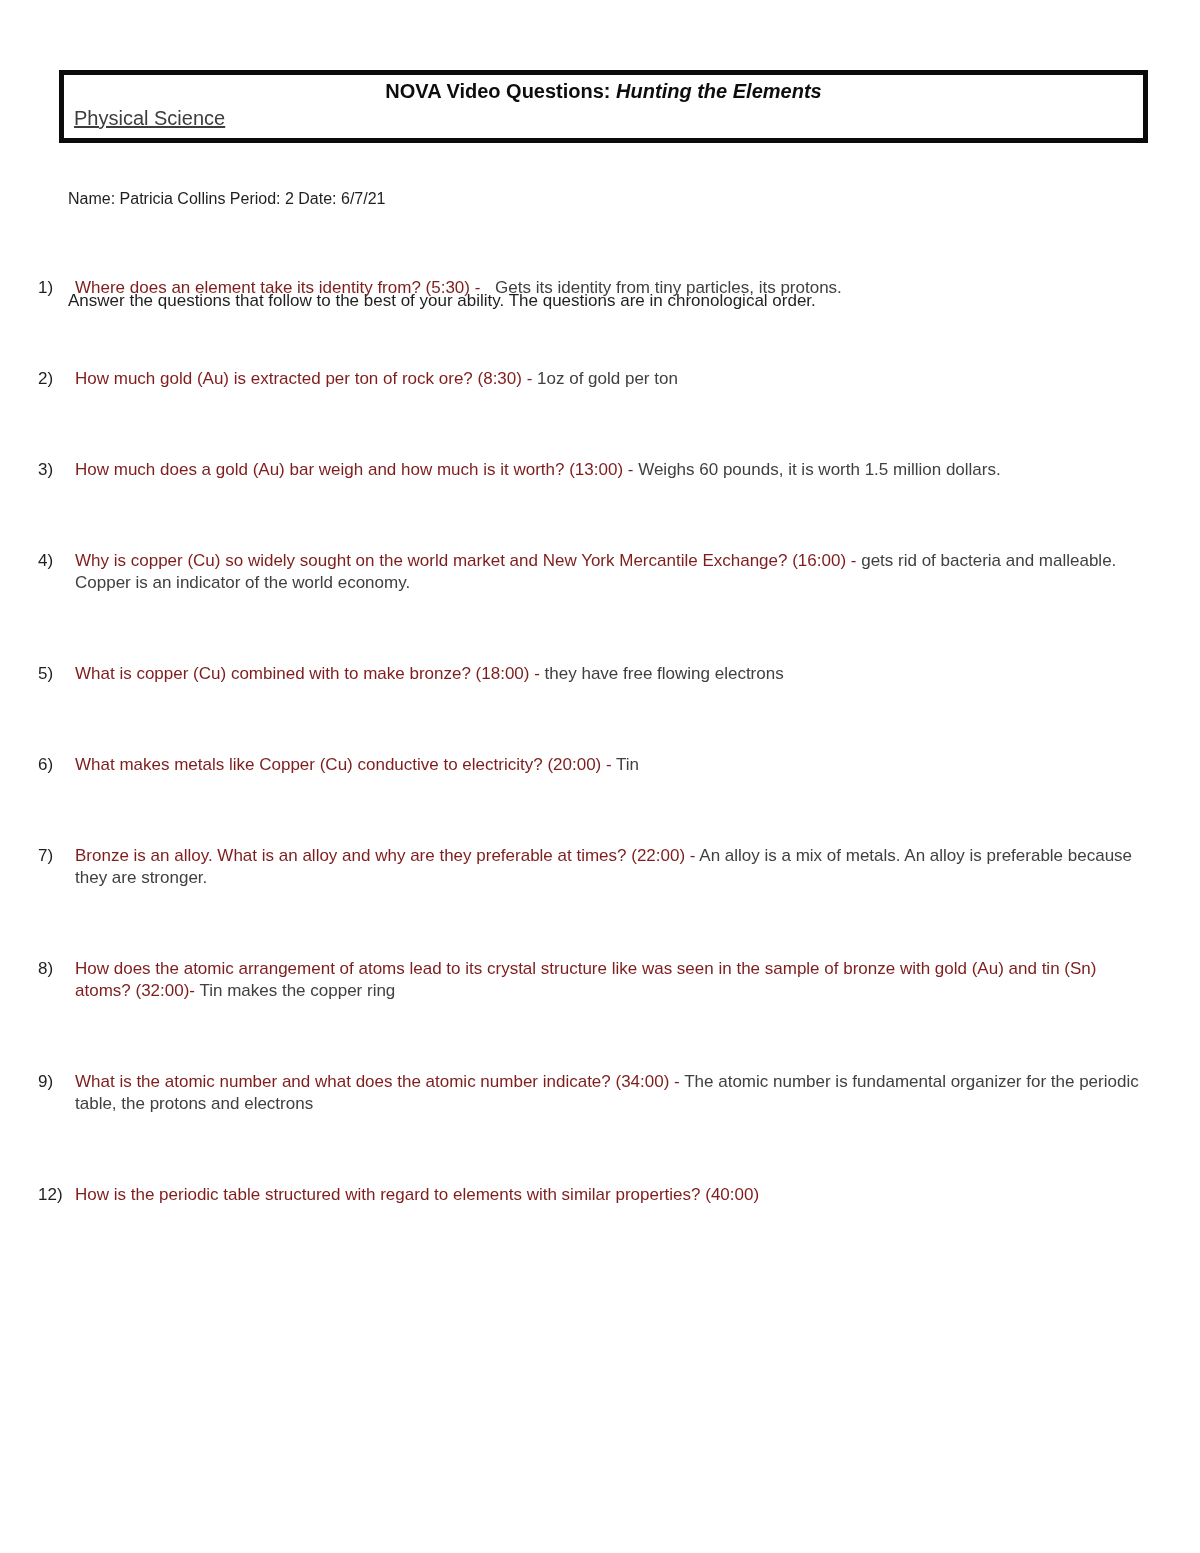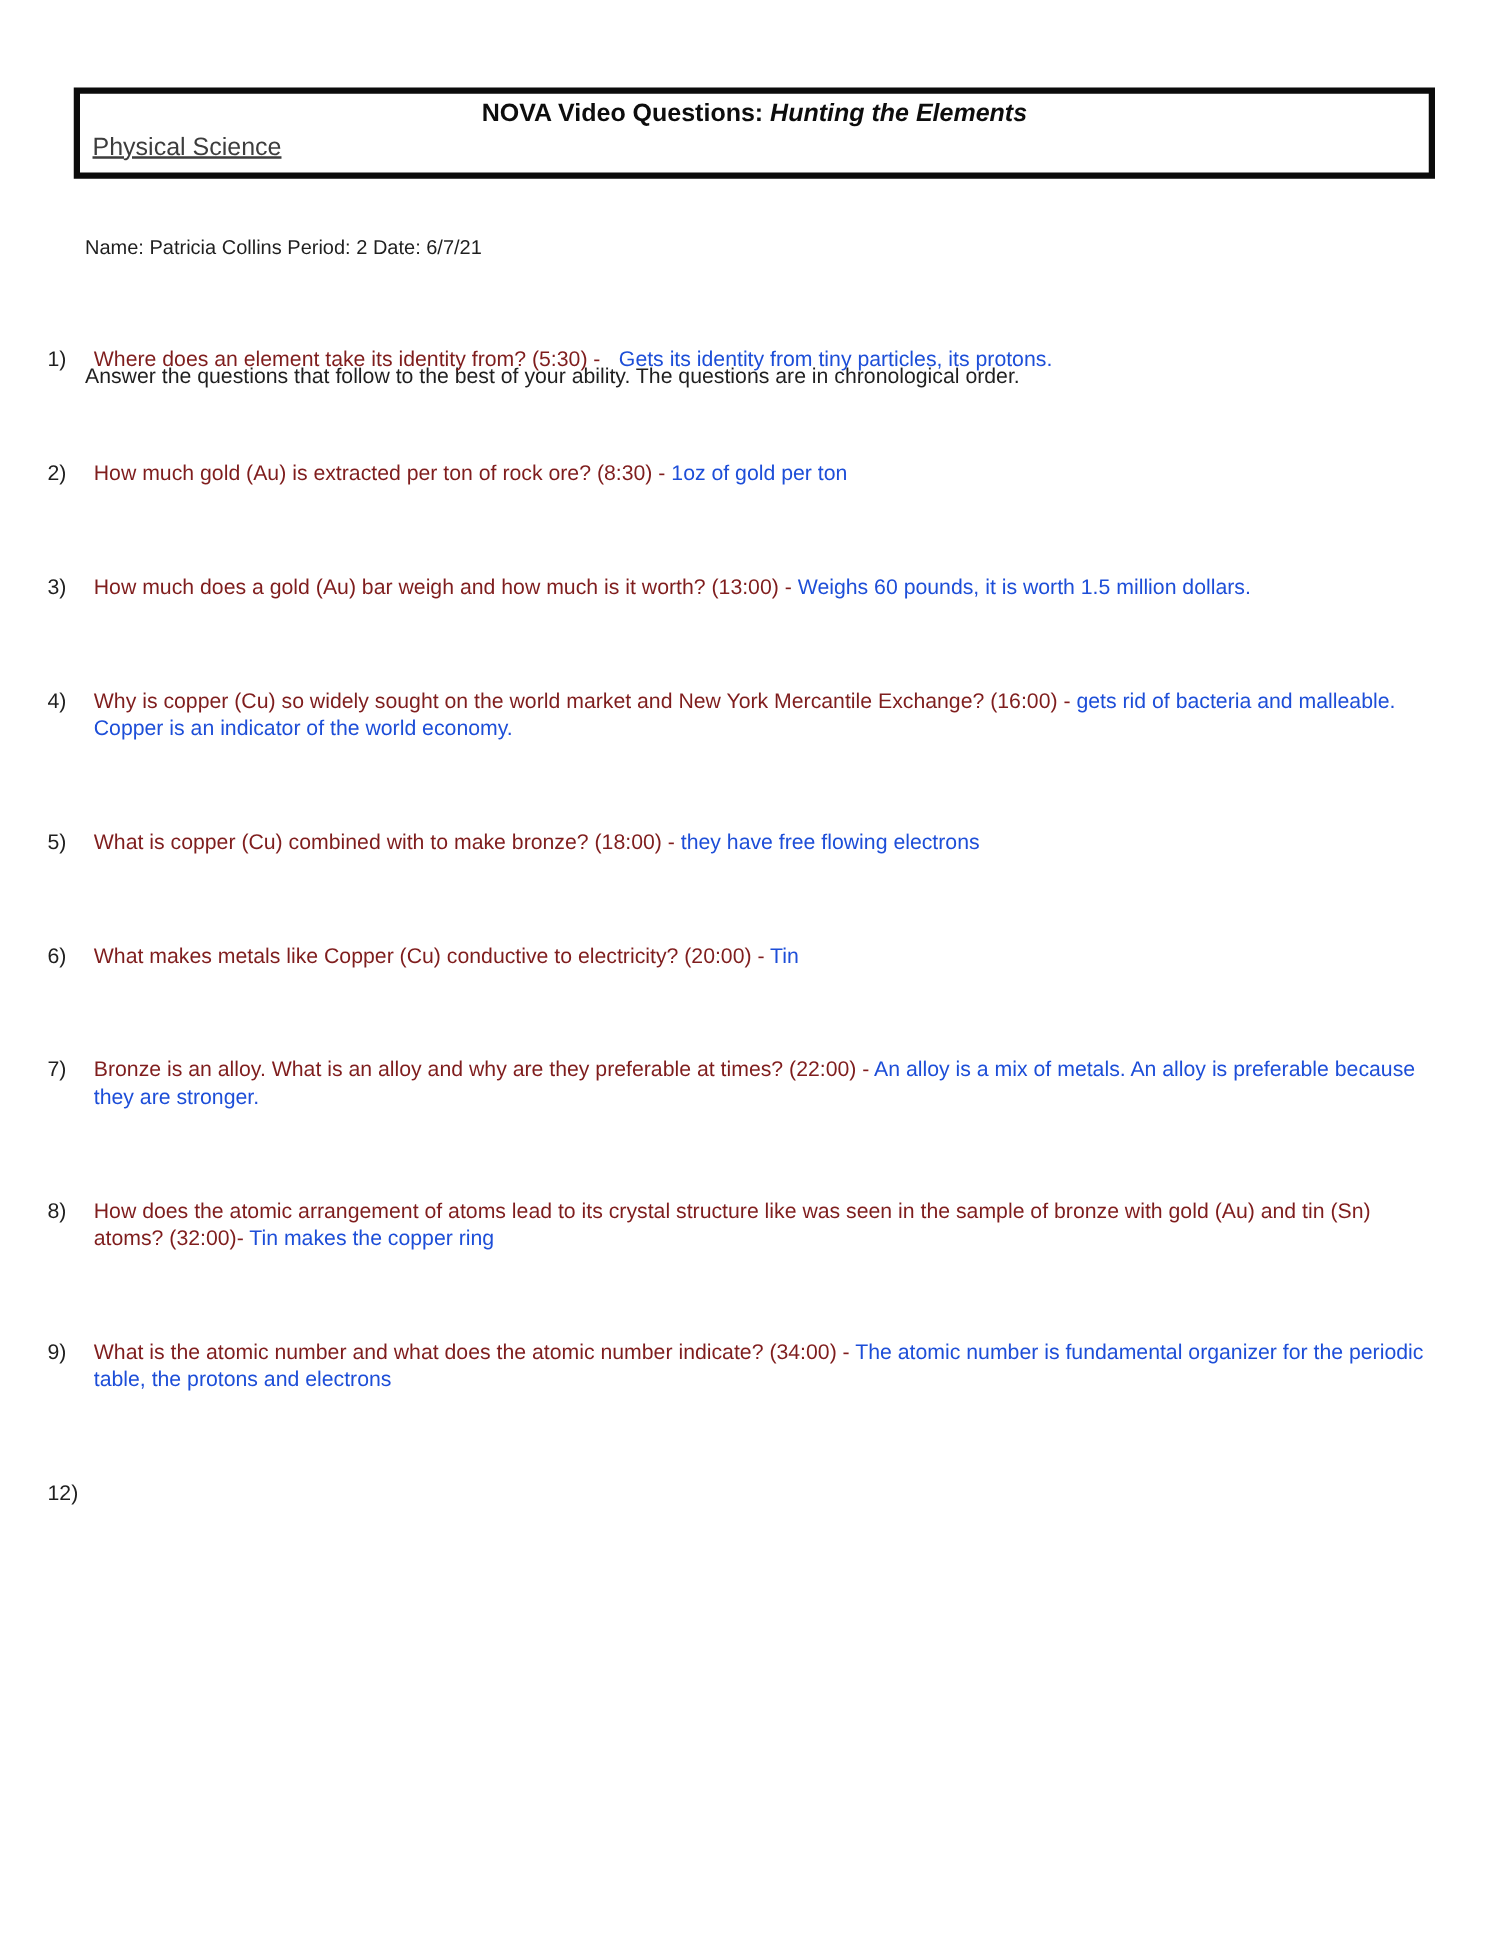--- a/index.html
+++ b/index.html
@@ -82,21 +82,21 @@
   .q-num {
     position: absolute;
     left: 0;
     top: 0;
     width: 34px;
   }
   .q-text {
     color: #7f1d1d;
   }
   .q-answer {
-    color: #1d4ed8;
+    color: #404040;
     margin-top: 36px;
   }
   .q-item:nth-child(1) .q-answer {
     margin-left: 10px;
   }
 </style>
 </head>
 <body>
 
 <div class="page">
@@ -165,18 +165,19 @@
     <div class="q-item">
       <span class="q-num">9)</span>
       <span class="q-text">What is the atomic number and what does the atomic number indicate? (34:00) -</span>
       <span class="q-answer">The atomic number is fundamental organizer for the periodic table, the protons and electrons</span>
     </div>
 
 
 
     <div class="q-item">
       <span class="q-num">12)</span>
+      <span class="q-text">How is the periodic table structured with regard to elements with similar properties? (40:00)</span>
       <span class="q-answer"></span>
     </div>
 
 
   </div>
 </div>
 
 </body></html>

